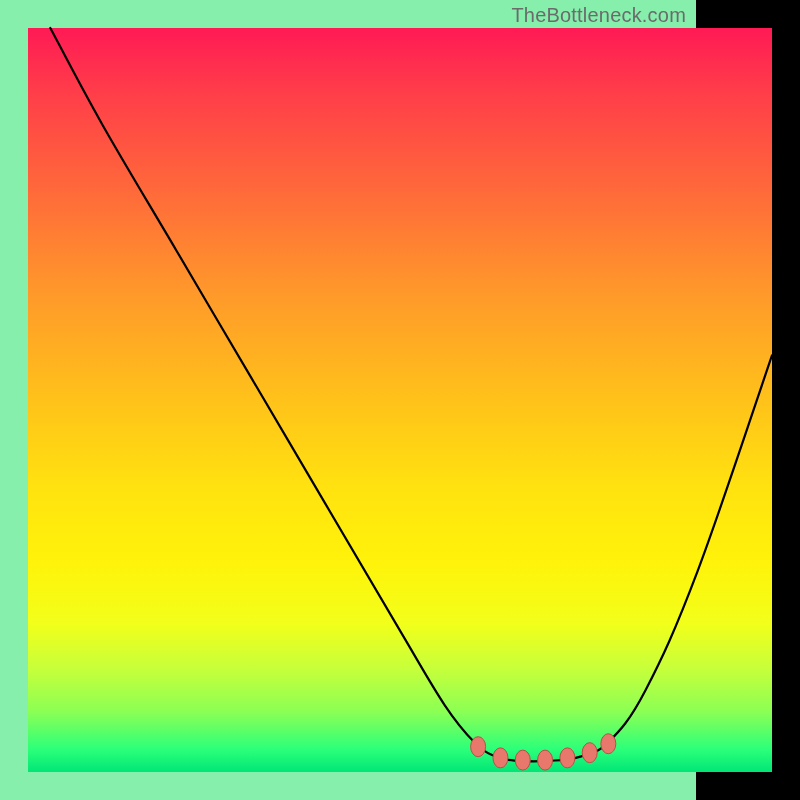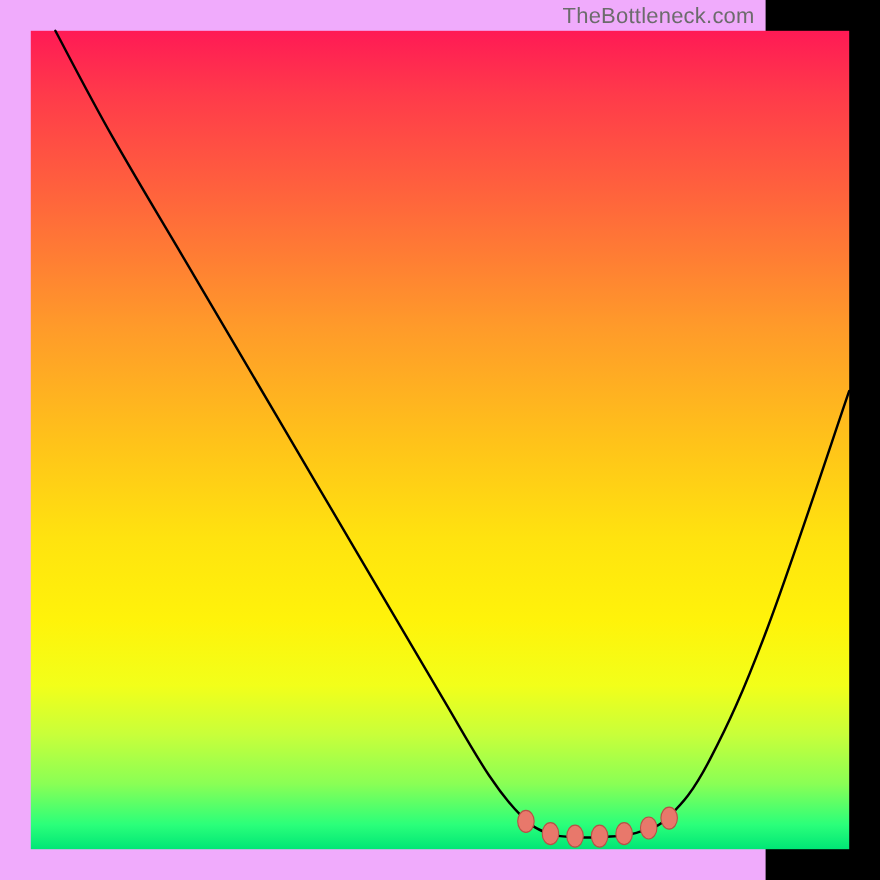--- a/index.html
+++ b/index.html
@@ -8,21 +8,21 @@
     width: 800px;
     height: 800px;
     background: #000;
     font-family: Arial, Helvetica, sans-serif;
     overflow: hidden;
   }
   .stage {
     position: relative;
     width: 696px;
     height: 800px;
-    background: #f0abfc;
+    background: #86efac;
   }
   .plot {
     position: absolute;
     left: 28px;
     top: 28px;
     width: 744px;
     height: 744px;
     
     background: linear-gradient(
       to bottom,

